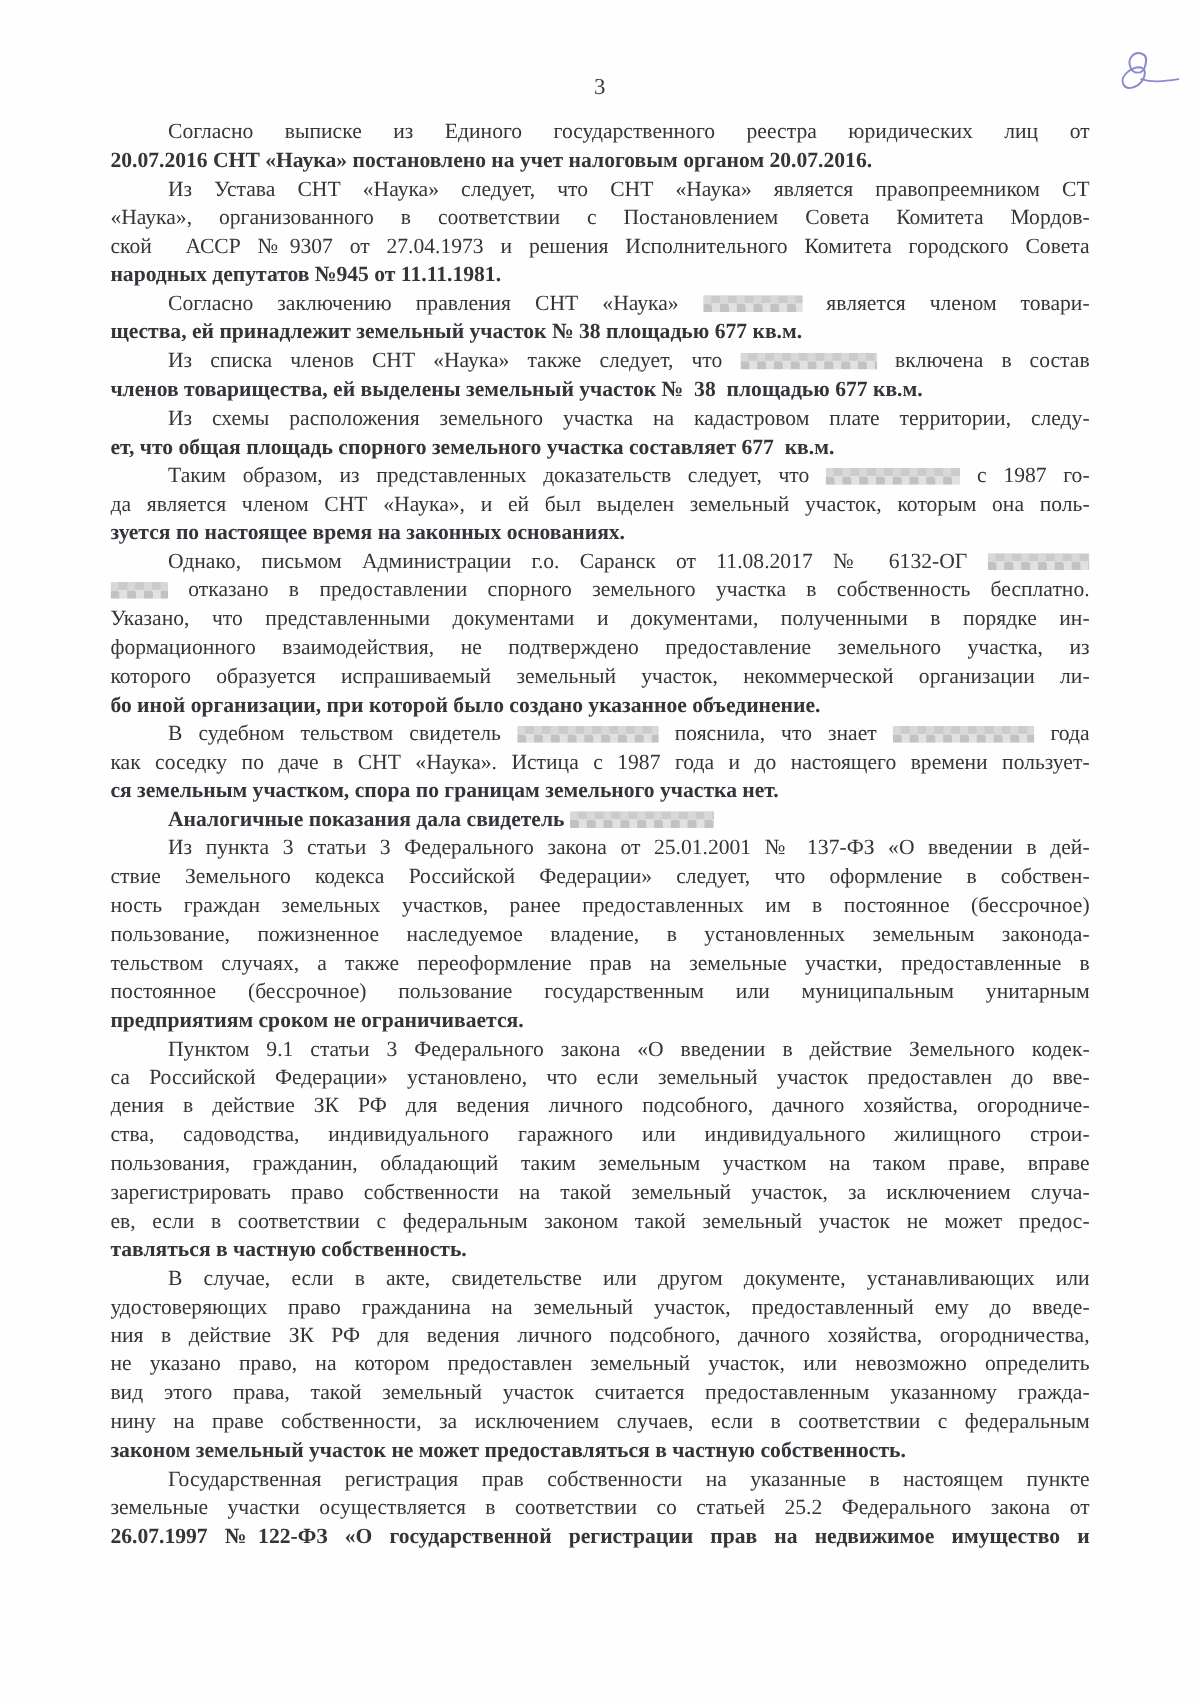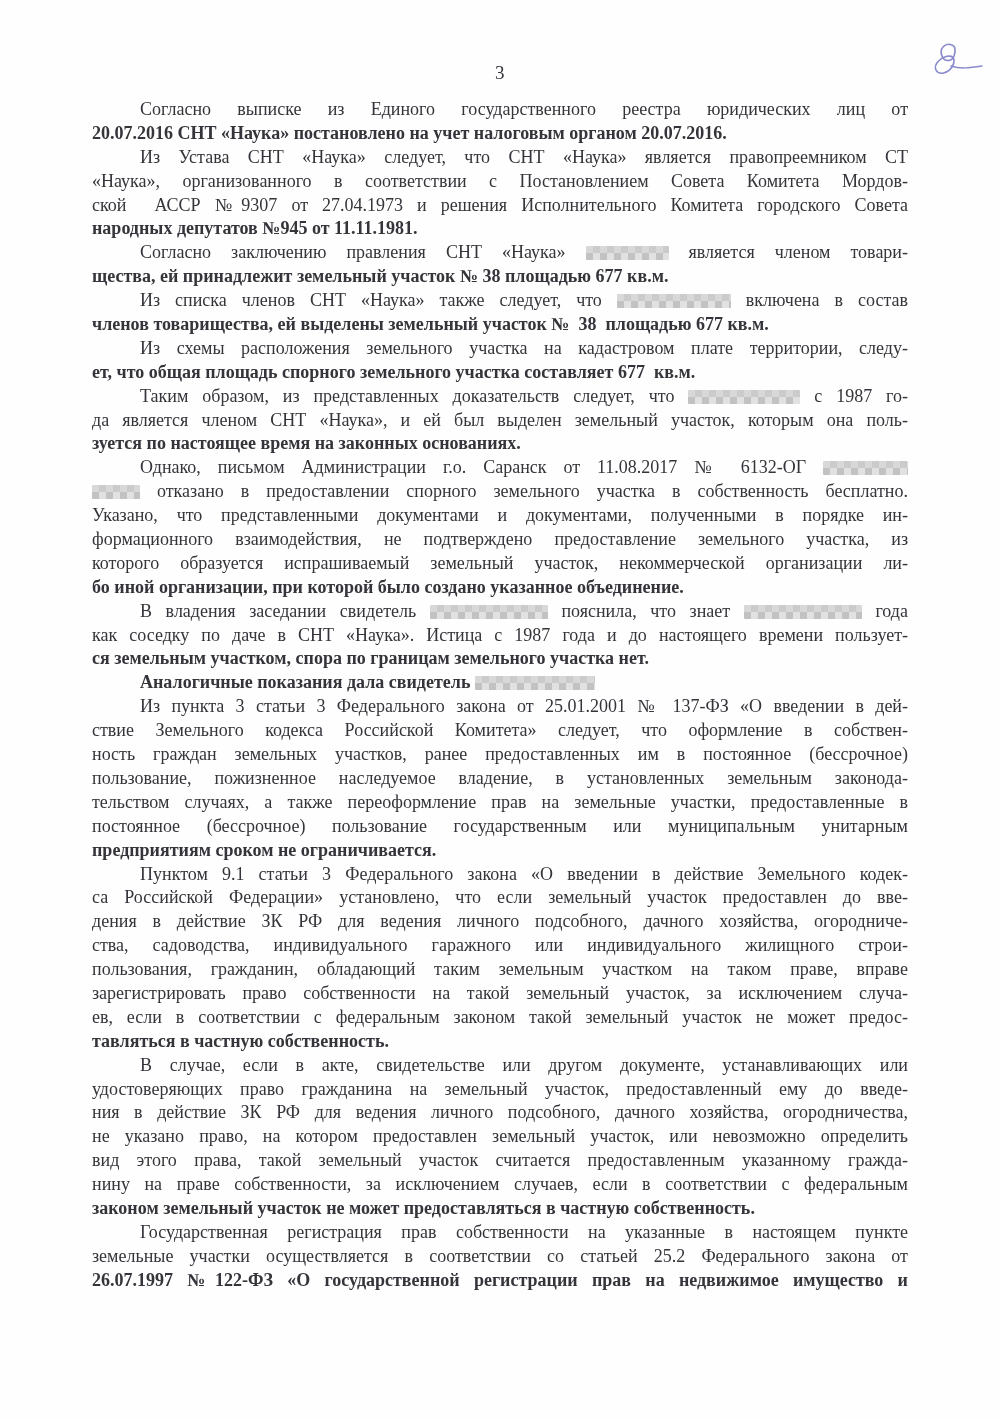--- a/index.html
+++ b/index.html
@@ -87,30 +87,30 @@
       </div>
       <div class="para">
         <div class="line first"><span>Однако, письмом Администрации г.о. Саранск от 11.08.2017 № 6132-ОГ </span><span class="redaction" style="width: 85px;"></span></div>
         <div class="line"><span class="redaction" style="width: 48px;"></span><span> отказано в предоставлении спорного земельного участка в собственность бесплатно.</span></div>
         <div class="line"><span>Указано, что представленными документами и документами, полученными в порядке ин-</span></div>
         <div class="line"><span>формационного взаимодействия, не подтверждено предоставление земельного участка, из</span></div>
         <div class="line"><span>которого образуется испрашиваемый земельный участок, некоммерческой организации ли-</span></div>
         <div class="line last"><span>бо иной организации, при которой было создано указанное объединение.</span></div>
       </div>
       <div class="para">
-        <div class="line first"><span>В владения заседании свидетель </span><span class="redaction" style="width: 118px;"></span><span> пояснила, что знает </span><span class="redaction" style="width: 118px;"></span><span> года</span></div>
+        <div class="line first"><span>В судебном тельством свидетель </span><span class="redaction" style="width: 118px;"></span><span> пояснила, что знает </span><span class="redaction" style="width: 118px;"></span><span> года</span></div>
         <div class="line"><span>как соседку по даче в СНТ «Наука». Истица с 1987 года и до настоящего времени пользует-</span></div>
         <div class="line last"><span>ся земельным участком, спора по границам земельного участка нет.</span></div>
       </div>
       <div class="para">
         <div class="line first last"><span>Аналогичные показания дала свидетель </span><span class="redaction" style="width: 120px;"></span></div>
       </div>
       <div class="para">
         <div class="line first"><span>Из пункта 3 статьи 3 Федерального закона от 25.01.2001 № 137-ФЗ «О введении в дей-</span></div>
-        <div class="line"><span>ствие Земельного кодекса Российской Комитета» следует, что оформление в собствен-</span></div>
+        <div class="line"><span>ствие Земельного кодекса Российской Федерации» следует, что оформление в собствен-</span></div>
         <div class="line"><span>ность граждан земельных участков, ранее предоставленных им в постоянное (бессрочное)</span></div>
         <div class="line"><span>пользование, пожизненное наследуемое владение, в установленных земельным законода-</span></div>
         <div class="line"><span>тельством случаях, а также переоформление прав на земельные участки, предоставленные в</span></div>
         <div class="line"><span>постоянное (бессрочное) пользование государственным или муниципальным унитарным</span></div>
         <div class="line last"><span>предприятиям сроком не ограничивается.</span></div>
       </div>
       <div class="para">
         <div class="line first"><span>Пунктом 9.1 статьи 3 Федерального закона «О введении в действие Земельного кодек-</span></div>
         <div class="line"><span>са Российской Федерации» установлено, что если земельный участок предоставлен до вве-</span></div>
         <div class="line"><span>дения в действие ЗК РФ для ведения личного подсобного, дачного хозяйства, огородниче-</span></div>

